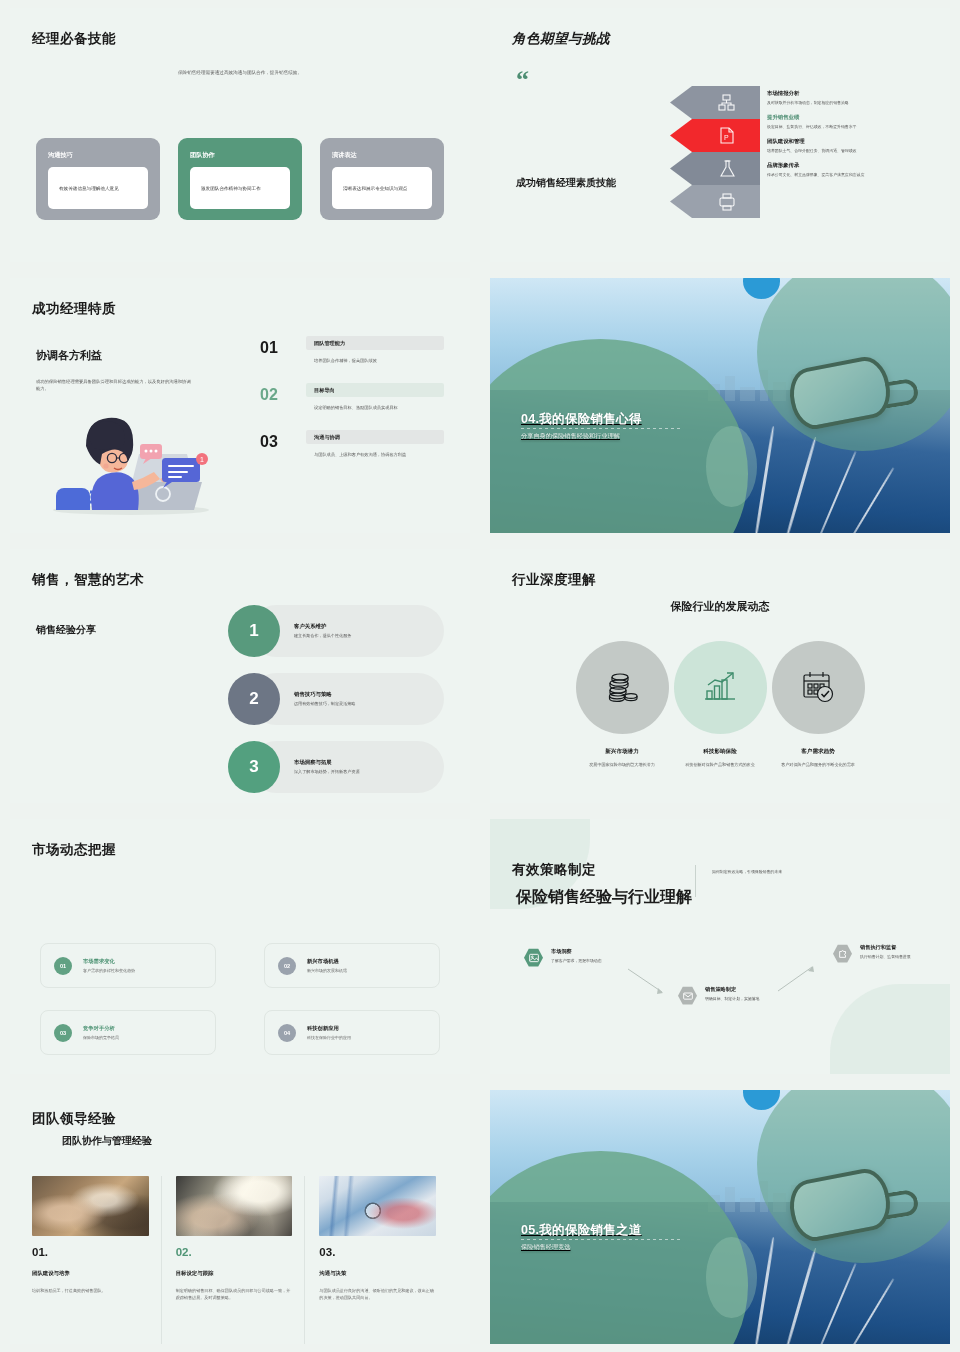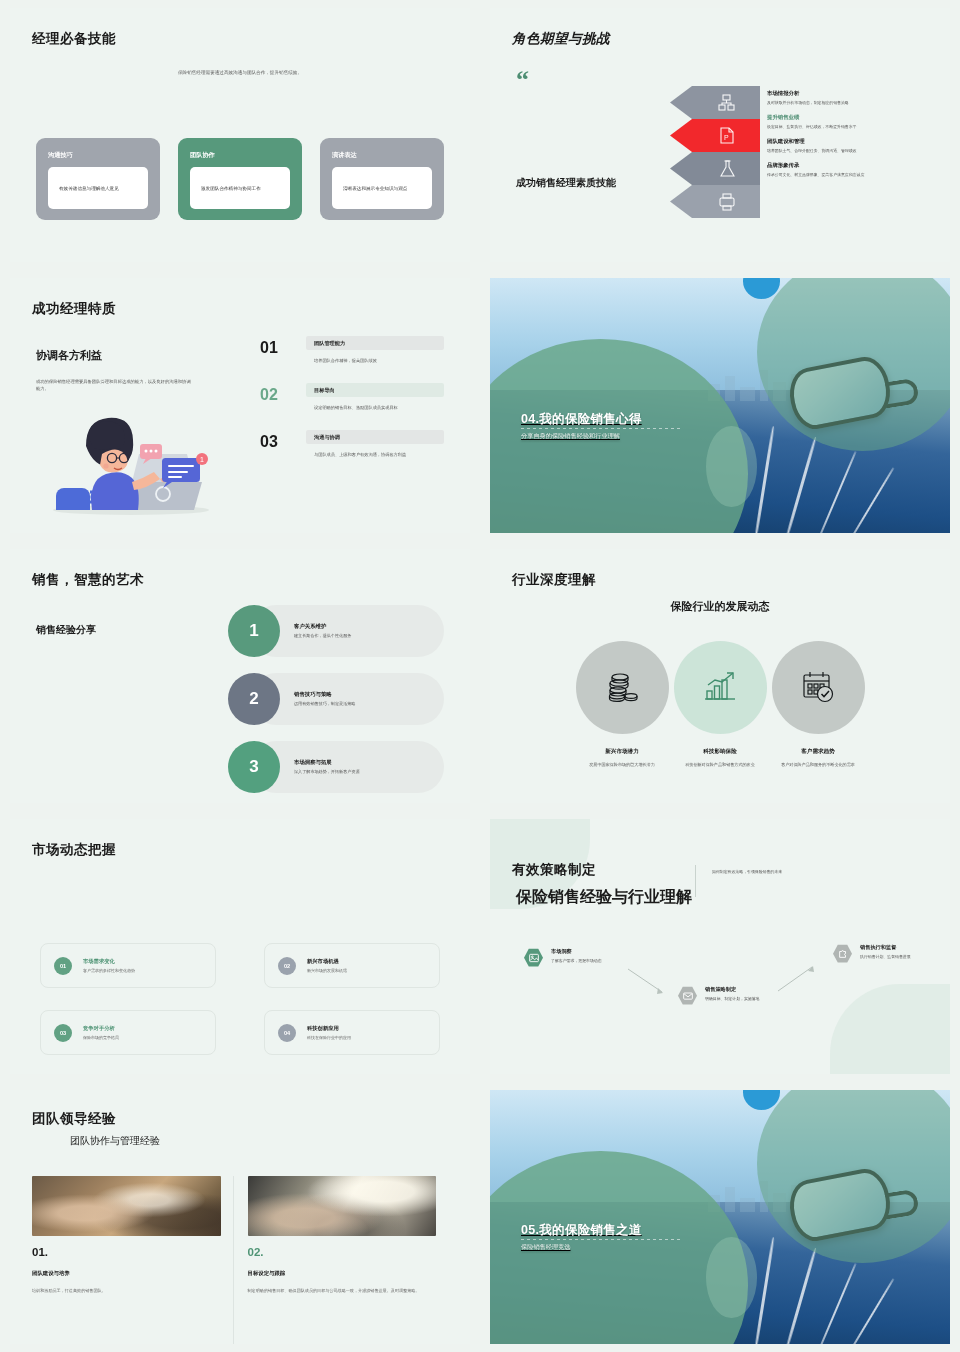--- a/index.html
+++ b/index.html
@@ -155,21 +155,21 @@
   .s8-hex.green { background: #56997c; }
   .s8-hex.grey { background: #b0b5b3; }
   .s8-ntx { margin-left: 8px; }
   .s8-ntx .t { font-size: 5.2px; font-weight: bold; color: #1b1b1b; }
   .s8-ntx .d { font-size: 3.9px; color: #555; margin-top: 3px; line-height: 1.55; }
   .s8-bg1 { position: absolute; left: -40px; top: -30px; width: 140px; height: 120px; border-radius: 0 0 70px 0; background: rgba(205,226,215,.38); }
   .s8-bg2 { position: absolute; right: -30px; bottom: -40px; width: 150px; height: 130px; border-radius: 70px 0 0 0; background: rgba(205,226,215,.38); }
 
   
   .s9-title { left: 22px; top: 20px; font-size: 13.5px; }
-  .s9-sub { position: absolute; left: 16px; top: 44px; font-size: 10px; font-weight: normal; color: #1b1b1b; padding-left: 44px; }
+  .s9-sub { position: absolute; left: 8px; top: 44px; font-size: 10px; font-weight: bold; color: #1b1b1b; padding-left: 44px; }
   .s9-cards { position: absolute; left: 22px; right: 22px; top: 86px; bottom: 0; display: flex; }
   .s9-card { flex: 1; padding-right: 12px; position: relative; }
   .s9-card + .s9-card { border-left: 1px solid #dde4e1; padding-left: 14px; }
   .s9-img { width: 100%; height: 60px; border-radius: 1px; overflow: hidden; position: relative; }
   .s9-num { font-size: 11.5px; font-weight: bold; margin-top: 10px; color: #1b1b1b; }
   .s9-num.green { color: #4f9475; }
   .s9-ct { font-size: 5.4px; font-weight: bold; color: #1b1b1b; margin-top: 12px; }
   .s9-cd { font-size: 4.1px; color: #666; margin-top: 11px; line-height: 1.7; }
   
   .ph1 { background: linear-gradient(135deg,#6b5a46 0%,#9c7f5e 30%,#c8a77e 55%,#7a6548 80%,#4a3b2c 100%); }
@@ -576,20 +576,26 @@
           <div class="s9-num">01.</div>
           <div class="s9-ct">团队建设与培养</div>
           <div class="s9-cd">培训和激励员工，打造高效的销售团队。</div>
         </div>
         <div class="s9-card">
           <div class="s9-img ph2"></div>
           <div class="s9-num green">02.</div>
           <div class="s9-ct">目标设定与跟踪</div>
           <div class="s9-cd">制定明确的销售目标、确保团队成员的目标与公司战略一致，并跟踪销售进展。及时调整策略。</div>
         </div>
+        <div class="s9-card">
+          <div class="s9-img ph3"></div>
+          <div class="s9-num">03.</div>
+          <div class="s9-ct">沟通与决策</div>
+          <div class="s9-cd">与团队成员进行良好的沟通、倾听他们的意见和建议，做出正确的决策，推动团队共同向前。</div>
+        </div>
       </div>
     </div>
   </div>
 
   <div class="slide">
     <div class="inner" style="left:10px;top:8px;right:10px;bottom:8px;">
       <div class="sec">
         <div class="sky"></div>
         <div class="road"></div>
         <div class="city">

